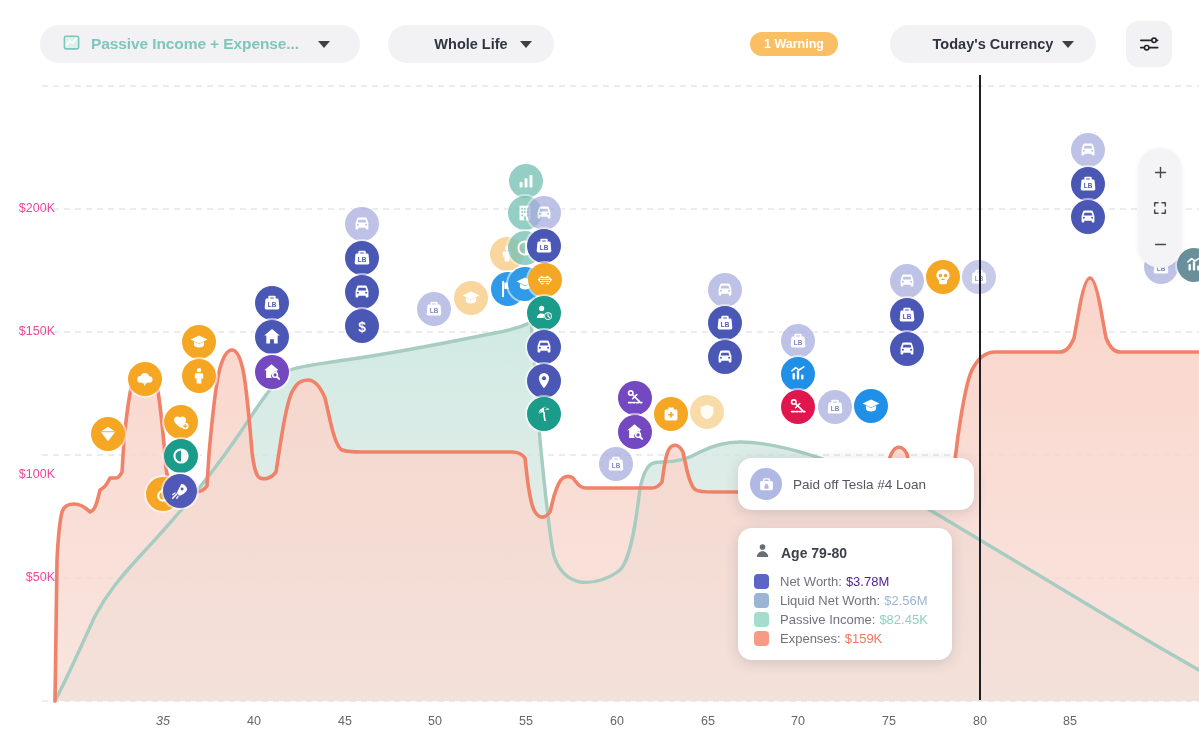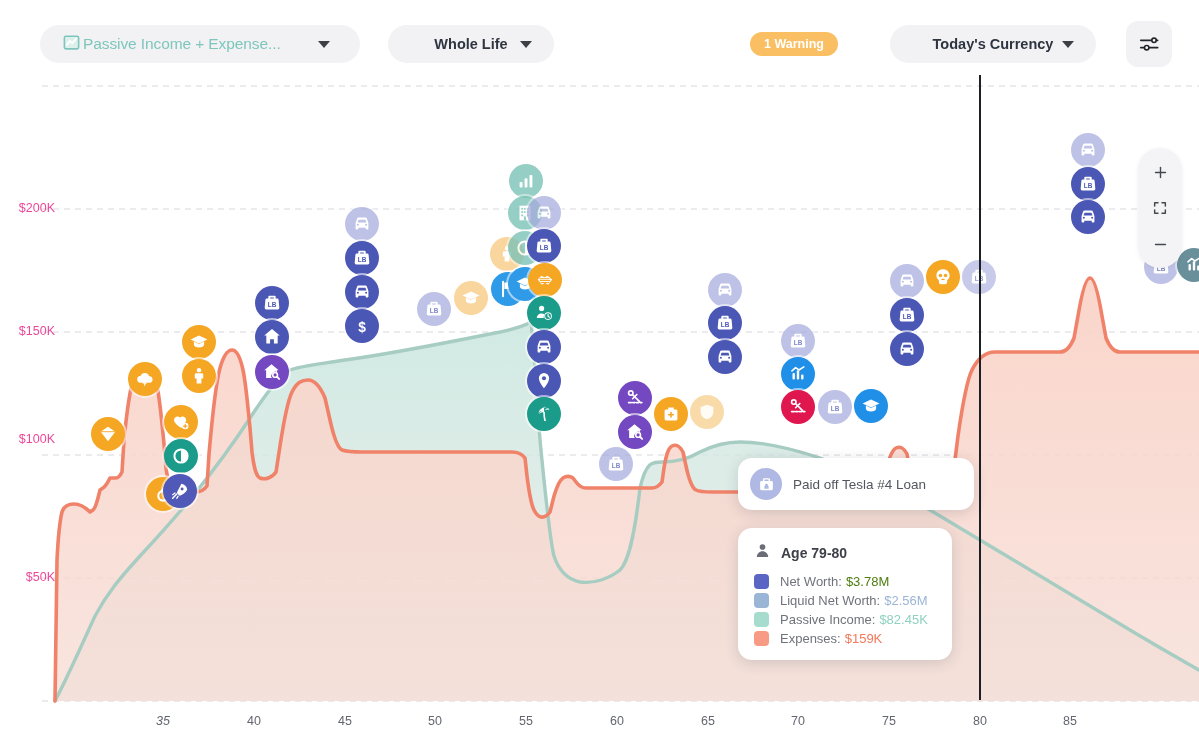--- a/index.html
+++ b/index.html
@@ -17,22 +17,22 @@
     z-index: 40; pointer-events: none;
   }
   .toolbar > * { pointer-events: auto; }
   .pill {
     position: absolute; height: 38px; border-radius: 19px;
     background: #f2f2f4; display: flex; align-items: center;
     padding: 0 16px; cursor: pointer; user-select: none;
   }
   .pill-chart { left: 40px; top: 25px; width: 320px; padding-left: 22px; }
   .pill-chart .ptext {
-    font-size: 15.5px; font-weight: normal; color: #7ec6bd; letter-spacing: -.1px;
-    margin-left: 2px; white-space: nowrap;
+    font-size: 15.5px; font-weight: bold; color: #7ec6bd; letter-spacing: -.1px;
+    margin-left: 10px; white-space: nowrap;
   }
   .pill-life { left: 388px; top: 25px; width: 166px; justify-content: center; }
   .pill-life .ptext { font-size: 14.5px; font-weight: bold; color: #2e3440; }
   .pill-curr { left: 890px; top: 25px; width: 206px; justify-content: center; }
   .pill-curr .ptext { font-size: 14.5px; font-weight: bold; color: #2e3440; }
   .caret {
     width: 0; height: 0; border-left: 6px solid transparent;
     border-right: 6px solid transparent; border-top: 7px solid #3b3f46;
     margin-left: 14px;
   }
@@ -209,21 +209,21 @@
            C978,358 985,352 995,352 L1020,352 L1045,352 L1060,352
            C1065,352 1070,348 1074,338 L1078,316 C1082,292 1086,278 1090,278
            C1094,278 1098,292 1102,316 L1106,338 C1110,348 1115,352 1120,352
            L1140,352 L1160,352 L1180,352 L1199,352"></path>
     </svg>
 
     <div class="playhead"></div>
 
     <div class="ylabel" style="left:-1px;top:201px;">$200K</div>
     <div class="ylabel" style="left:-1px;top:324px;">$150K</div>
-    <div class="ylabel" style="left:-1px;top:432px;">$100K</div>
+    <div class="ylabel" style="left:-1px;top:467px;">$100K</div>
     <div class="ylabel" style="left:-1px;top:570px;">$50K</div>
 
     <div class="xlabel" style="left:143px;font-style:italic;">35</div>
     <div class="xlabel" style="left:234px;">40</div>
     <div class="xlabel" style="left:325px;">45</div>
     <div class="xlabel" style="left:415px;">50</div>
     <div class="xlabel" style="left:506px;">55</div>
     <div class="xlabel" style="left:597px;">60</div>
     <div class="xlabel" style="left:688px;">65</div>
     <div class="xlabel" style="left:778px;">70</div>
@@ -585,21 +585,21 @@
         <svg width="17" height="17" viewBox="0 0 24 24" fill="#6a6d75">
           <circle cx="12" cy="7" r="4"></circle>
             <path d="M4 21c0-4.4 3.6-8 8-8s8 3.6 8 8z"></path>
         </svg>
       </span>
       <span class="ttl">Age 79-80</span>
     </div>
     <div class="row">
       <span class="sw" style="background:#5b65c4"></span>
       <span class="lbl">Net Worth:</span>
-      <span class="val" style="color:#4d7c0f">$3.78M</span>
+      <span class="val" style="color:#4c1d95">$3.78M</span>
     </div>
     <div class="row">
       <span class="sw" style="background:#9bb5d6"></span>
       <span class="lbl">Liquid Net Worth:</span>
       <span class="val" style="color:#9bb5d6">$2.56M</span>
     </div>
     <div class="row">
       <span class="sw" style="background:#a5dccd"></span>
       <span class="lbl">Passive Income:</span>
       <span class="val" style="color:#8fd2c0">$82.45K</span>

